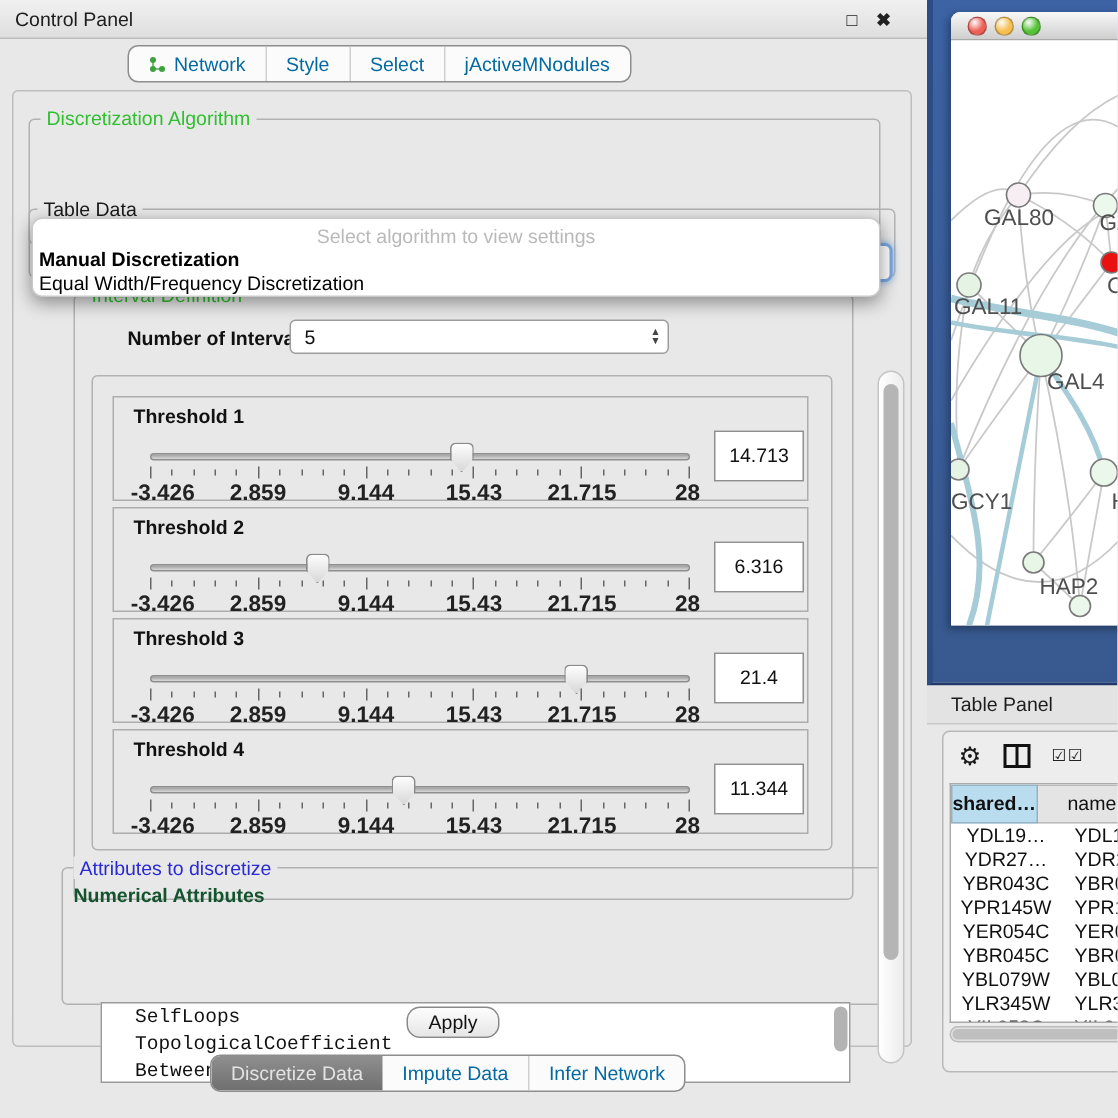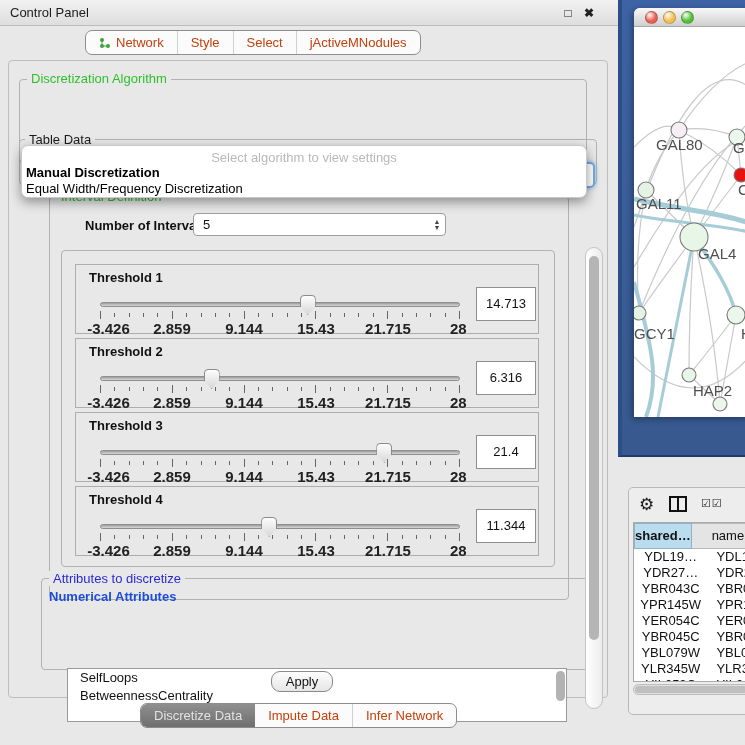--- a/index.html
+++ b/index.html
@@ -11,21 +11,21 @@
   
   #control-panel { position:absolute; left:0; top:0; width:618px; height:745px; background:#e8e8e8; }
   .cp-titlebar { position:absolute; left:0; top:0; width:618px; height:26px;
                  background:linear-gradient(#f1f1f1,#dedede); border-bottom:1px solid #bcbcbc; }
   .cp-title { position:absolute; left:10px; top:5px; font-size:13px; color:#1c1c1c; }
   .win-btn { position:absolute; top:4px; width:18px; height:18px; text-align:center;
              font-size:12px; line-height:18px; color:#222; font-weight:bold; }
 
   .seg { display:flex; align-items:stretch; height:25px; background:#fbfbfb;
          border:1px solid #8d8d8d; border-radius:7px; overflow:hidden; }
-  .seg-item { padding:0 13px; font-size:13px; color:#c2410c; display:flex; align-items:center;
+  .seg-item { padding:0 13px; font-size:13px; color:#0369a1; display:flex; align-items:center;
               gap:5px; border-right:1px solid #cfcfcf; white-space:nowrap; }
   .seg-item:last-child { border-right:none; }
   .seg-item.sel { background:linear-gradient(#8f8f8f,#6f6f6f); color:#e3e3e3; border-right:none; }
 
   .cp-main { position:absolute; left:8px; top:60px; width:600px; height:638px;
              border:1px solid #bdbdbd; border-radius:4px; background:#e8e8e8; }
 
   .groupbox { position:absolute; border:1px solid #b2b2b2; border-radius:4px; }
   .group-title { position:absolute; font-size:13px; background:#e8e8e8; padding:0 4px; white-space:nowrap; }
   .gt-green { color:#2fbf2f; }
@@ -65,21 +65,21 @@
   .tick.minor { height:4px; margin-top:2px; }
   .tick.major { height:8px; }
   .tick-labels { position:absolute; left:4px; top:27px; width:360px; height:12px; }
   .tick-lab { position:absolute; transform:translateX(-50%); font-size:15px; font-weight:bold; color:#222; white-space:nowrap; }
   .t-value { position:absolute; left:400px; top:22px; width:60px; height:34px; background:#fff;
              border:1px solid #8f8f8f; font-size:13px; color:#111; text-align:center; line-height:32px; }
 
   
   #attr-list { position:absolute; left:58px; top:607px; width:500px; height:54px; background:#fff;
                border:1px solid #9a9a9a; overflow:hidden; }
-  .attr-item { font-size:13px; color:#111; padding-left:12px; height:18px; line-height:18px; white-space:nowrap; }
+  .attr-item { font-size:13px; color:#111; padding-left:22px; height:18px; line-height:18px; white-space:nowrap;font-family:Liberation Mono, monospace; }
   .list-scroll-thumb { position:absolute; right:2px; top:2px; width:9px; height:30px;
                        background:#b3b3b3; border-radius:5px; }
 
   .button { background:linear-gradient(#fdfdfd,#e6e6e6); border:1px solid #8a8a8a; border-radius:9px;
             font-size:13px; color:#111; text-align:center; }
 
   
   .v-scroll { position:absolute; left:576px; top:186px; width:18px; height:462px;
               background:linear-gradient(to right,#fff,#ececec); border:1px solid #c4c4c4; border-radius:9px; }
   .v-scroll-thumb { position:absolute; left:3px; top:8px; width:10px; height:384px;
@@ -372,23 +372,24 @@
                 <span class="tick-lab" style="left: 80%;">21.715</span>
                 <span class="tick-lab" style="left: 100%; transform: translateX(-60%);">28</span>
               </div>
     </div>
     <div class="t-value">11.344</div>
   </div>
 </div>
 
       <div class="groupbox" style="left:32px; top:517px; width:548px; height:92px;"></div>
       <div class="group-title gt-blue" style="left:40px; top:510px;">Attributes to discretize</div>
-      <div class="abs" style="left:40px; top:528px; font-size:13px; font-weight:bold; color:#1d4ed8;">Numerical Attributes</div>
+      <div class="abs" style="left:40px; top:528px; font-size:13px; font-weight:bold; color:#14532d;">Numerical Attributes</div>
       <div id="attr-list">
           <div class="attr-item">SelfLoops</div>
+          <div class="attr-item">TopologicalCoefficient</div>
           <div class="attr-item">BetweennessCentrality</div>
         </div>
       <div class="list-scroll-thumb" style="left:547px; top:610px;"></div>
 
       <button class="button abs" style="left:262px; top:610px; width:62px; height:21px;">Apply</button>
 
       <div class="v-scroll">
         <div class="v-scroll-thumb"></div>
       </div>
     </div>
@@ -460,20 +461,23 @@
               <circle cx="102" cy="288" r="9" fill="#eaf7ea" stroke="#7a7a7a" stroke-width="1.1"></circle>
               <text x="107" y="312" font-size="15" fill="#4f4f4f" font-family="Liberation Sans, sans-serif">H</text>
               <circle cx="55" cy="348" r="7" fill="#e8f6e8" stroke="#7a7a7a" stroke-width="1.1"></circle>
               <text x="59" y="369" font-size="15" fill="#4f4f4f" font-family="Liberation Sans, sans-serif">HAP2</text>
               <circle cx="86" cy="377" r="7" fill="#eaf7ea" stroke="#7a7a7a" stroke-width="1.1"></circle>
             </svg>
         </div>
       </div>
     </div>
 
+    <div id="table-panel-header">
+      <span>Table Panel</span>
+    </div>
 
     <div id="table-panel-body">
       <div class="tp-toolbar">
         <span class="gear">⚙</span>
         <span class="col-icon"></span>
         <span class="cb-icons">☑☑</span>
       </div>
       <div class="tp-table">
         <div class="tp-hrow">
           <div class="tp-h1">shared…</div>

